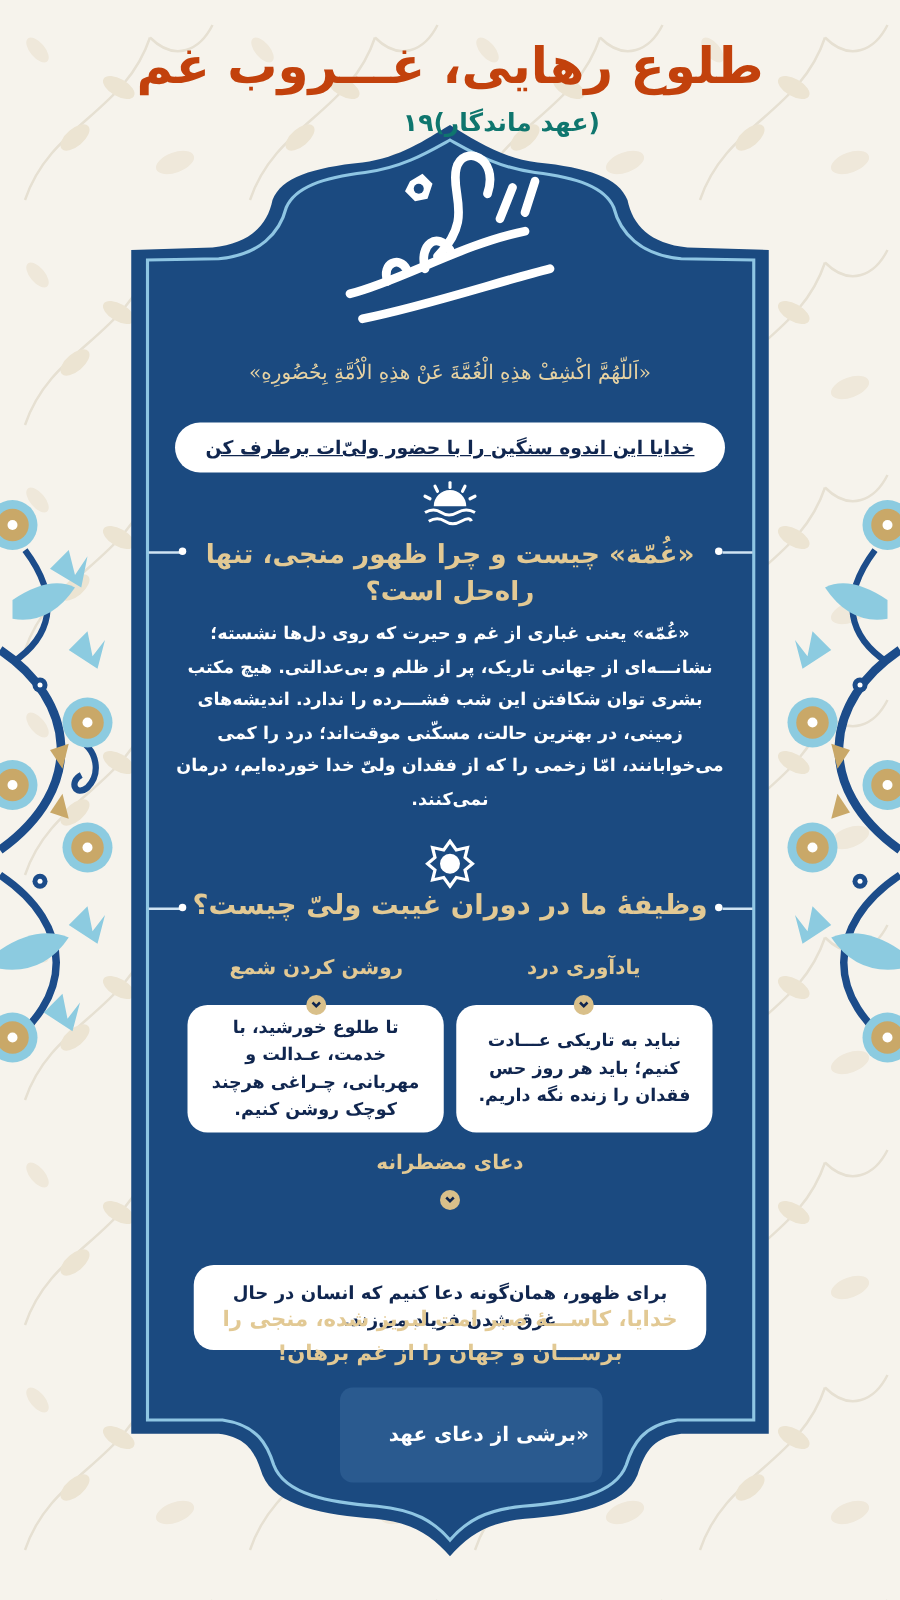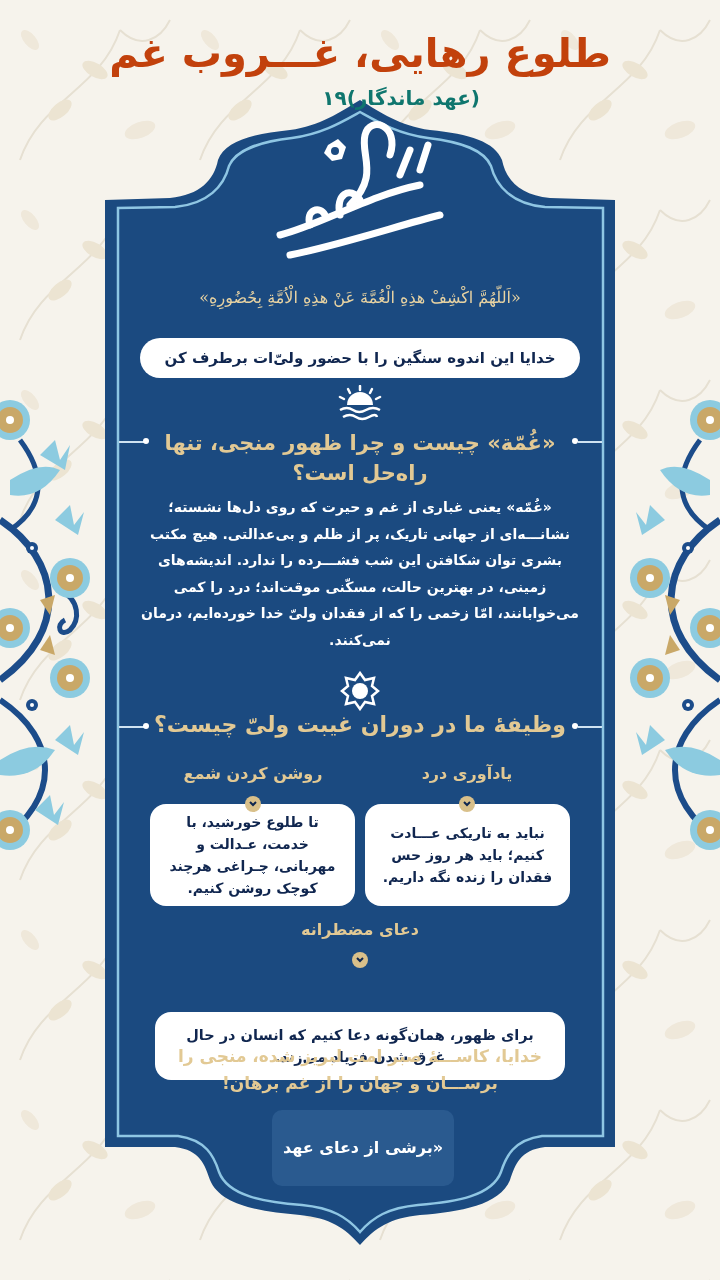--- a/index.html
+++ b/index.html
@@ -32,21 +32,21 @@
 
   .content { position: absolute; left: 140px; width: 440px; z-index: 3; }
 
   .verse {
     top: 288px; font-family: "DejaVu Serif", serif; font-size: 16px; color: #e8d3a2;
   }
   .pill {
     position: absolute; left: 140px; top: 338px; width: 440px; height: 40px; z-index: 3;
     background: #ffffff; border-radius: 20px;
     display: flex; align-items: center; justify-content: center;
-    font-size: 15px; font-weight: bold; color: #10264f;
+    font-size: 15px; font-weight: bold; color: #10264f; text-decoration: underline;
   }
   .sun-icon { position: absolute; left: 335px; top: 385px; z-index: 3; }
 
   .heading {
     color: #e2c994; font-weight: bold; font-size: 21px; line-height: 30px;
   }
   .h1 { top: 428px; }
   .para {
     top: 494px; color: #ffffff; font-weight: bold; font-size: 14px; line-height: 26.5px;
   }
@@ -75,21 +75,21 @@
     background: #d9c08a; display: flex; align-items: center; justify-content: center;
   }
 
   .closing {
     top: 1043px; color: #e2c994; font-weight: bold; font-size: 17px; line-height: 27px;
   }
   .source-box {
     position: absolute; left: 272px; top: 1110px; width: 182px; height: 76px; z-index: 3;
     background: #2a5a8f; border-radius: 10px;
     color: #ffffff; font-size: 16px; line-height: 26px; font-weight: bold;
-    display: flex; align-items: center; justify-content: center; text-align: center; direction: rtl;
+    display: flex; align-items: center; justify-content: center; text-align: center; direction: rtl; padding-left: 28px;
   }
 </style>
 </head>
 <body>
 
 <svg class="bg-pattern" width="720" height="1280" viewBox="0 0 720 1280">
   <defs>
     <pattern id="leaves" width="180" height="180" patternUnits="userSpaceOnUse">
       <path d="M20 160 C 40 100, 100 90, 120 30" fill="none" stroke="#e6e0d2" stroke-width="2"></path>
       <path d="M120 30 C 140 50, 160 40, 170 20" fill="none" stroke="#e6e0d2" stroke-width="2"></path>

